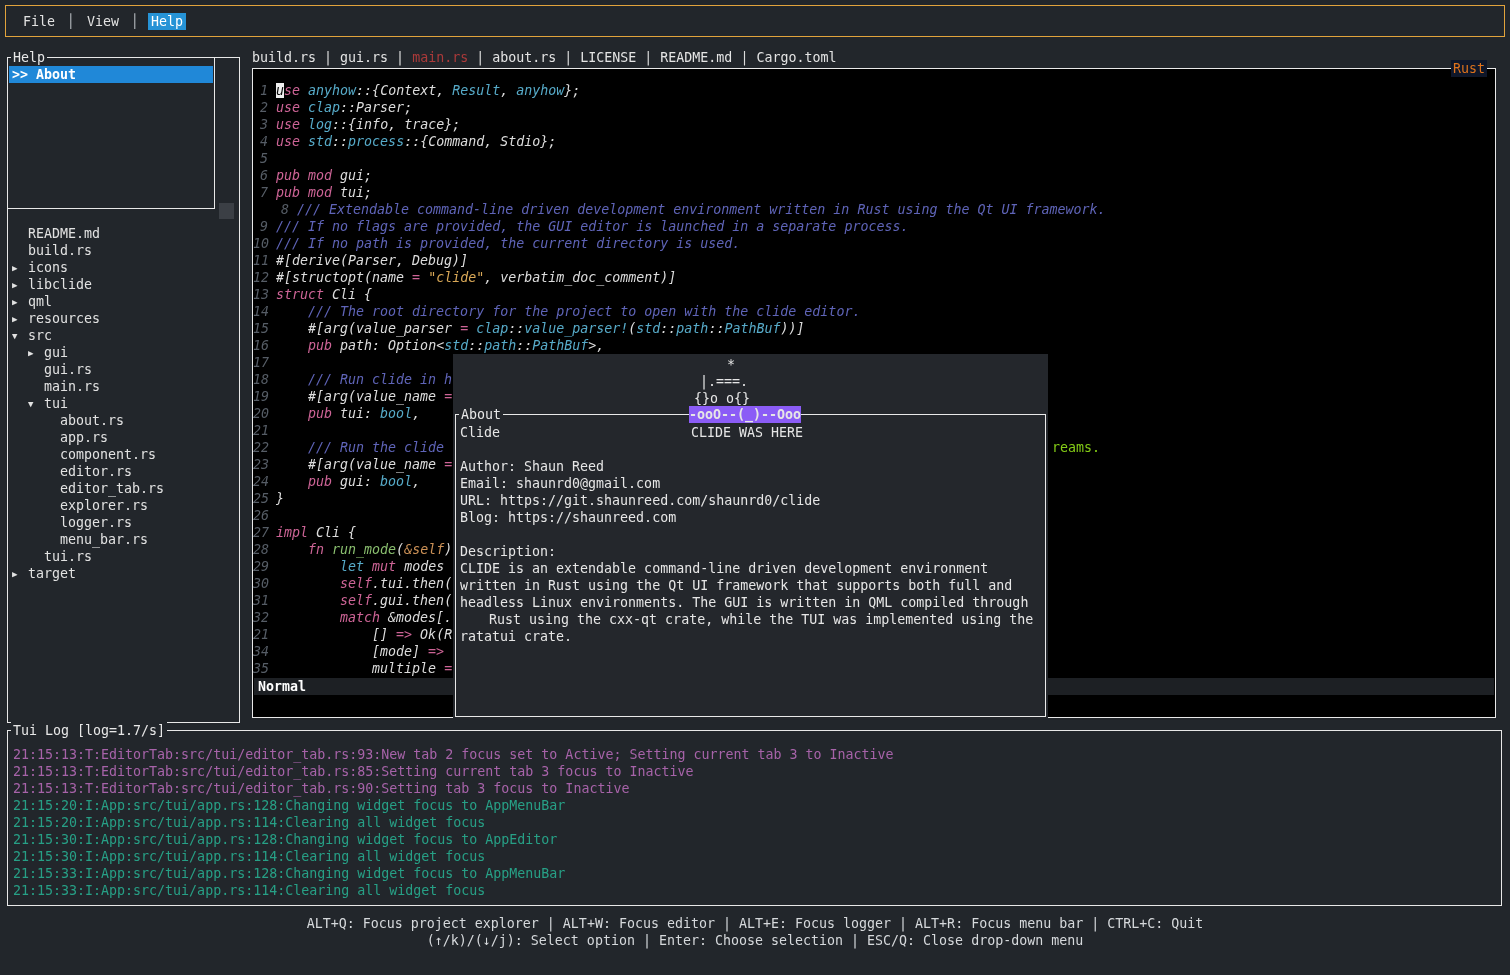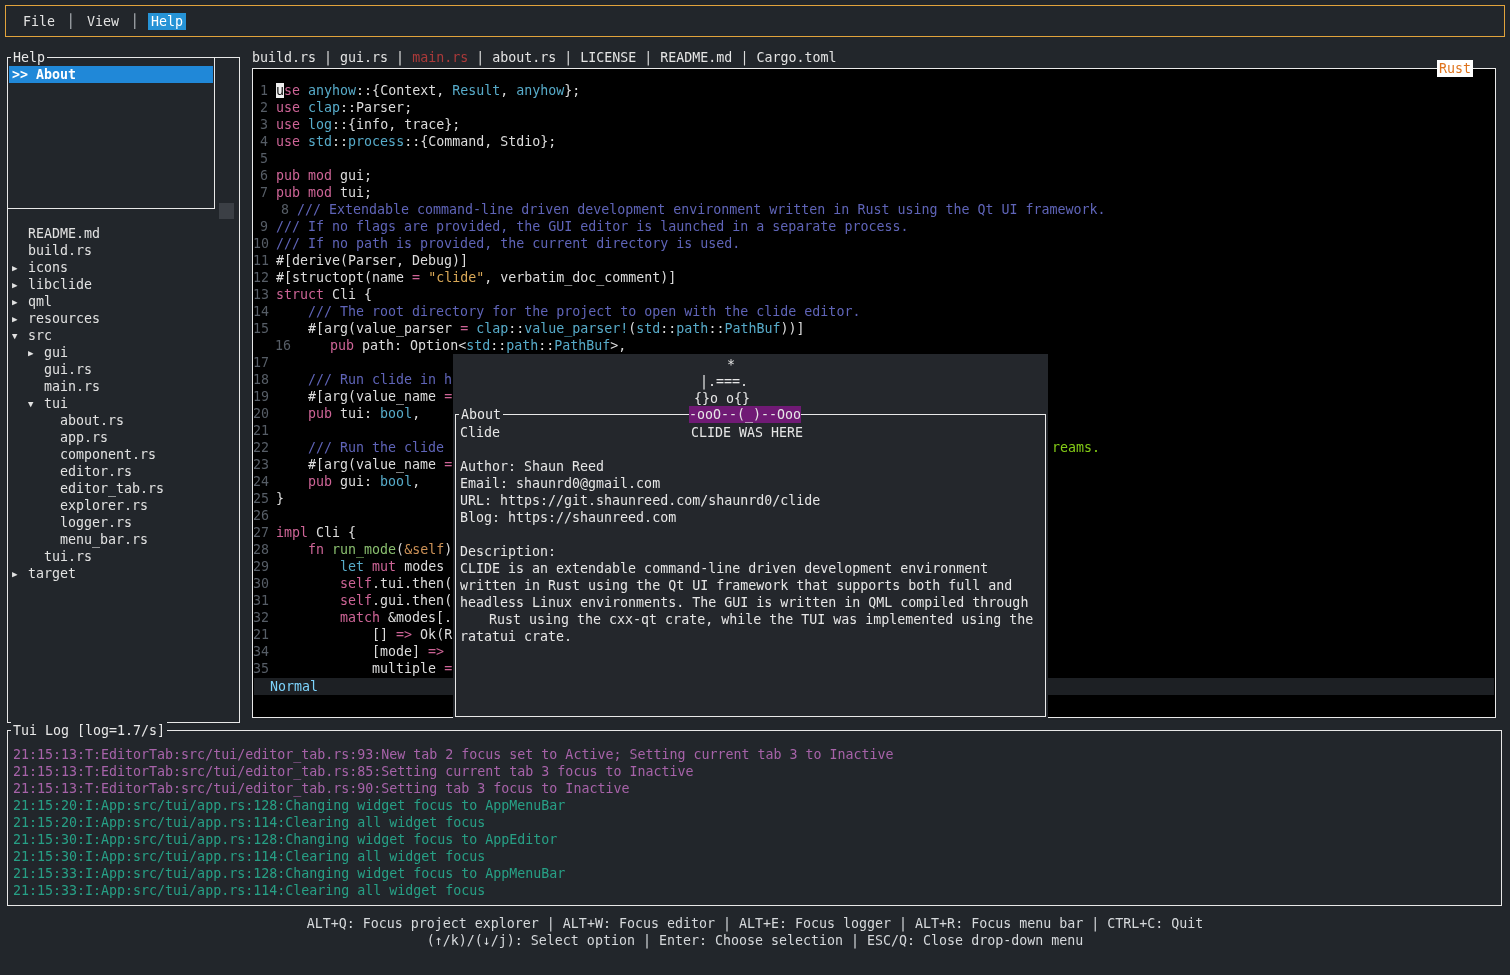--- a/index.html
+++ b/index.html
@@ -26,41 +26,41 @@
                    color:#ffffff; font-weight:bold; padding-left:3px; white-space:pre; }
 
   
   #tab-bar { left:252px; top:49px; height:17px; white-space:pre; }
   .tab { color:#e4e4e4; cursor:default; }
   .tab.active { color:#ab3a3a; }
   .tab-sep { color:#dcdcdc; margin:0 8px; }
 
   
   #editor { left:252px; top:68px; width:1244px; height:650px; border:1px solid #e9e9e9; background:#000000; }
-  #editor-badge { position:absolute; top:-9px; right:22px; background:#ffffff; padding:0 2px; color:#df731c;text-align:center; }
-  .code-line { position:absolute; left:0; width:100%; height:17px; white-space:pre; }
+  #editor-badge { position:absolute; top:-9px; right:8px; background:#0f172a; padding:0 2px; color:#df731c;text-align:center; }
+  .code-line { position:absolute; left:0; width:100%; height:17px; white-space:pre;font-style:italic; }
   .ln-num { display:inline-block; width:15px; margin-right:8px; text-align:right; color:#565d66; }
   .tok-k { color:#cd6496; }
   .tok-c { color:#57abc9; }
   .tok-w { color:#dcdcdc; }
   .tok-s { color:#d9a857; }
   .tok-cm { color:#5f64b8; }
   .tok-g { color:#8abf6f; }
   .tok-o { color:#cd9257; }
   .tok-cursor { background:#efefef; color:#0a0a0a; }
   #mode-strip { position:absolute; left:1px; right:1px; top:609px; height:17px; background:#1d2024; }
-  #mode-label { padding-left:16px; font-weight:normal; color:#7dd3fc; }
+  #mode-label { padding-left:4px; font-weight:bold; color:#ffffff; }
   #overflow-tail { left:1052px; top:439px; height:17px; color:#84cc16; white-space:pre; }
 
   
   #about-popup { left:453px; top:354px; width:595px; height:365px; background:#24272c; z-index:5; }
   .art-line { position:absolute; white-space:pre; color:#e6e6e6; }
   #about-box { position:absolute; left:2px; right:2px; top:60px; bottom:2px; border:1px solid #e9e9e9; }
   #about-box .box-title { background:#24272c; }
-  #about-border-art { position:absolute; top:-9px; left:233px; background:#701a75; color:#e6e6e6; white-space:pre; }
+  #about-border-art { position:absolute; top:-9px; left:233px; background:#8b5cf6; color:#e6e6e6; white-space:pre;font-weight:bold; }
   #about-header-left  { position:absolute; top:9px; left:4px; white-space:pre; color:#e6e6e6; }
   #about-header-right { position:absolute; top:9px; left:235px; white-space:pre; color:#e6e6e6; }
   .about-body-line { position:absolute; left:4px; height:17px; white-space:pre; color:#e6e6e6; }
 
   
   #log-panel { left:7px; top:730px; width:1495px; height:176px; border:1px solid #e8e8e8; }
   .log-line { position:absolute; left:5px; height:17px; white-space:pre; }
   .log-line.trace { color:#a763a9; }
   .log-line.info  { color:#27a086; }
 
@@ -124,21 +124,21 @@
       <div class="code-line" style="top: 98px;"><span class="ln-num">6</span><span class="tok-k">pub</span><span class="tok-w"> </span><span class="tok-k">mod</span><span class="tok-w"> gui;</span></div>
       <div class="code-line" style="top: 115px;"><span class="ln-num">7</span><span class="tok-k">pub</span><span class="tok-w"> </span><span class="tok-k">mod</span><span class="tok-w"> tui;</span></div>
       <div class="code-line" style="top: 132px; padding-left: 21px;"><span class="ln-num">8</span><span class="tok-cm">/// Extendable command-line driven development environment written in Rust using the Qt UI framework.</span></div>
       <div class="code-line" style="top: 149px;"><span class="ln-num">9</span><span class="tok-cm">/// If no flags are provided, the GUI editor is launched in a separate process.</span></div>
       <div class="code-line" style="top: 166px;"><span class="ln-num">10</span><span class="tok-cm">/// If no path is provided, the current directory is used.</span></div>
       <div class="code-line" style="top: 183px;"><span class="ln-num">11</span><span class="tok-w">#[derive(Parser, Debug)]</span></div>
       <div class="code-line" style="top: 200px;"><span class="ln-num">12</span><span class="tok-w">#[structopt(name </span><span class="tok-k">=</span><span class="tok-w"> </span><span class="tok-s">"clide"</span><span class="tok-w">, verbatim_doc_comment)]</span></div>
       <div class="code-line" style="top: 217px;"><span class="ln-num">13</span><span class="tok-k">struct</span><span class="tok-w"> Cli {</span></div>
       <div class="code-line" style="top: 234px;"><span class="ln-num">14</span><span class="tok-cm">    /// The root directory for the project to open with the clide editor.</span></div>
       <div class="code-line" style="top: 251px;"><span class="ln-num">15</span><span class="tok-w">    #[arg(value_parser </span><span class="tok-k">=</span><span class="tok-w"> </span><span class="tok-c">clap</span><span class="tok-w">::</span><span class="tok-c">value_parser!</span><span class="tok-w">(</span><span class="tok-c">std</span><span class="tok-w">::</span><span class="tok-c">path</span><span class="tok-w">::</span><span class="tok-c">PathBuf</span><span class="tok-w">))]</span></div>
-      <div class="code-line" style="top: 268px; padding-left: 22px;"><span class="ln-num">16</span><span class="tok-w">    </span><span class="tok-k">pub</span><span class="tok-w"> path: Option&lt;</span><span class="tok-c">std</span><span class="tok-w">::</span><span class="tok-c">path</span><span class="tok-w">::</span><span class="tok-c">PathBuf</span><span class="tok-w">&gt;,</span></div>
+      <div class="code-line" style="top: 268px;"><span class="ln-num">16</span><span class="tok-w">    </span><span class="tok-k">pub</span><span class="tok-w"> path: Option&lt;</span><span class="tok-c">std</span><span class="tok-w">::</span><span class="tok-c">path</span><span class="tok-w">::</span><span class="tok-c">PathBuf</span><span class="tok-w">&gt;,</span></div>
       <div class="code-line" style="top: 285px;"><span class="ln-num">17</span></div>
       <div class="code-line" style="top: 302px;"><span class="ln-num">18</span><span class="tok-cm">    /// Run clide in h</span></div>
       <div class="code-line" style="top: 319px;"><span class="ln-num">19</span><span class="tok-w">    #[arg(value_name </span><span class="tok-k">=</span></div>
       <div class="code-line" style="top: 336px;"><span class="ln-num">20</span><span class="tok-w">    </span><span class="tok-k">pub</span><span class="tok-w"> tui: </span><span class="tok-c">bool</span><span class="tok-w">,</span></div>
       <div class="code-line" style="top: 353px;"><span class="ln-num">21</span></div>
       <div class="code-line" style="top: 370px;"><span class="ln-num">22</span><span class="tok-cm">    /// Run the clide </span></div>
       <div class="code-line" style="top: 387px;"><span class="ln-num">23</span><span class="tok-w">    #[arg(value_name </span><span class="tok-k">=</span></div>
       <div class="code-line" style="top: 404px;"><span class="ln-num">24</span><span class="tok-w">    </span><span class="tok-k">pub</span><span class="tok-w"> gui: </span><span class="tok-c">bool</span><span class="tok-w">,</span></div>
       <div class="code-line" style="top: 421px;"><span class="ln-num">25</span><span class="tok-w">}</span></div>
       <div class="code-line" style="top: 438px;"><span class="ln-num">26</span></div>

